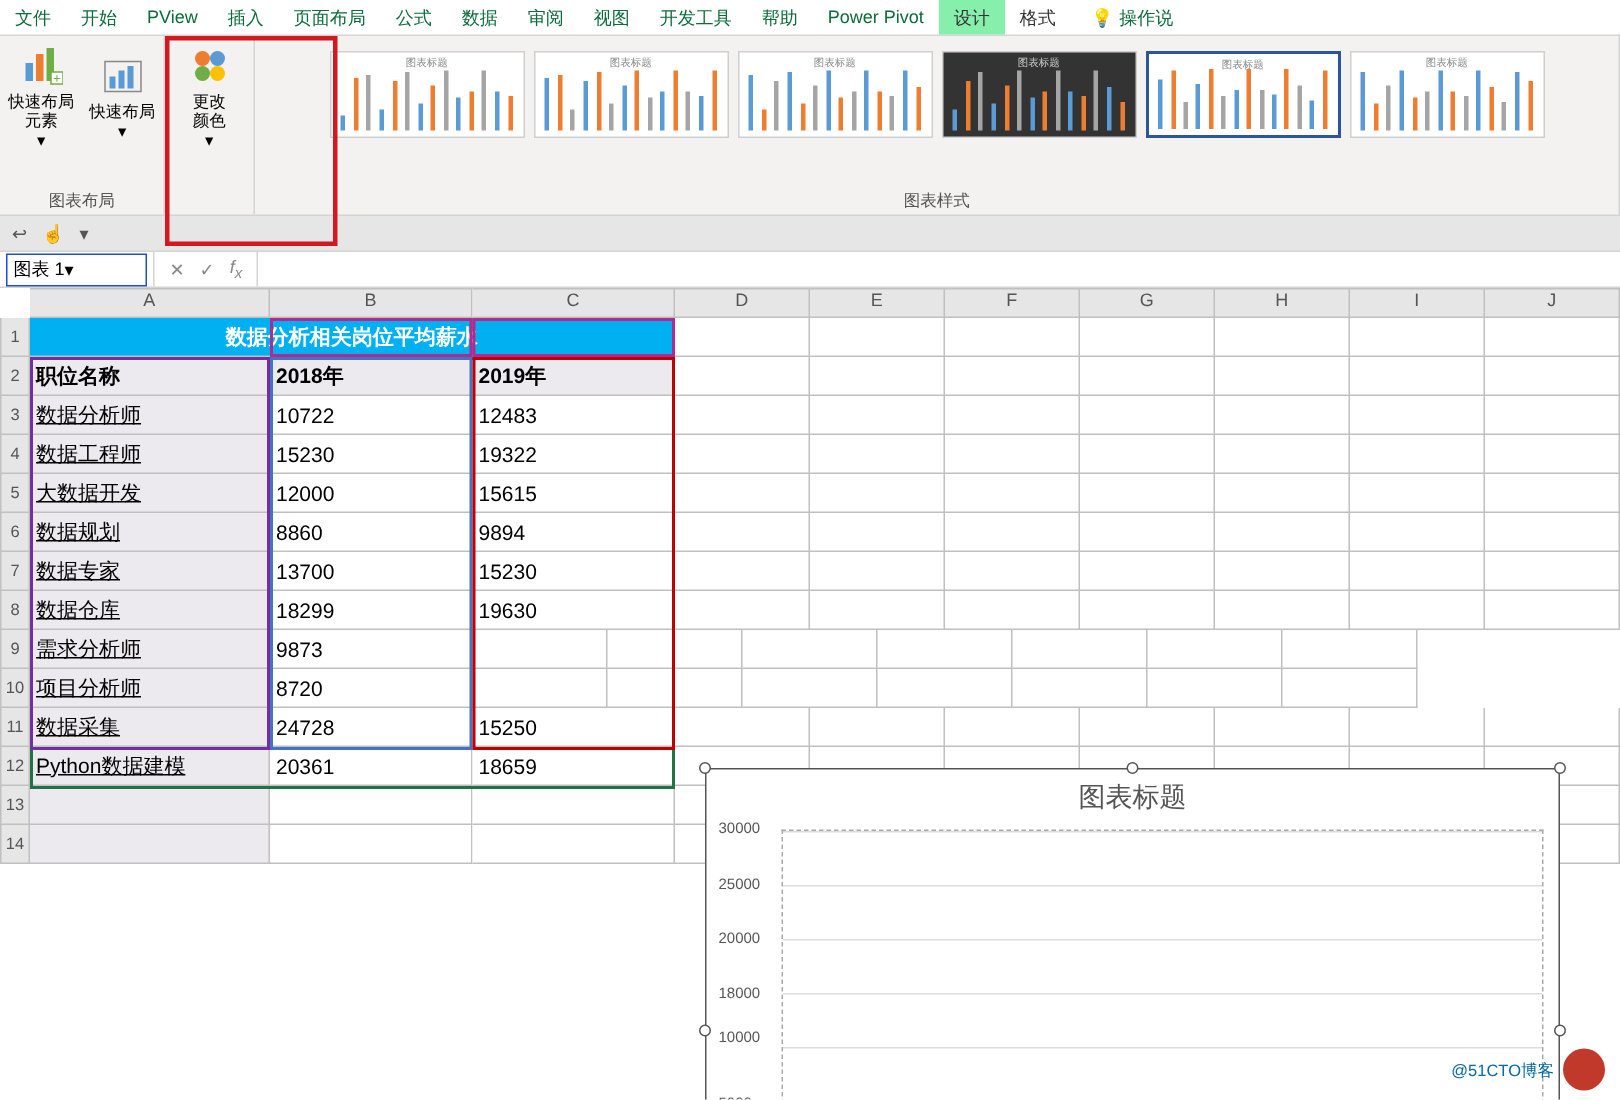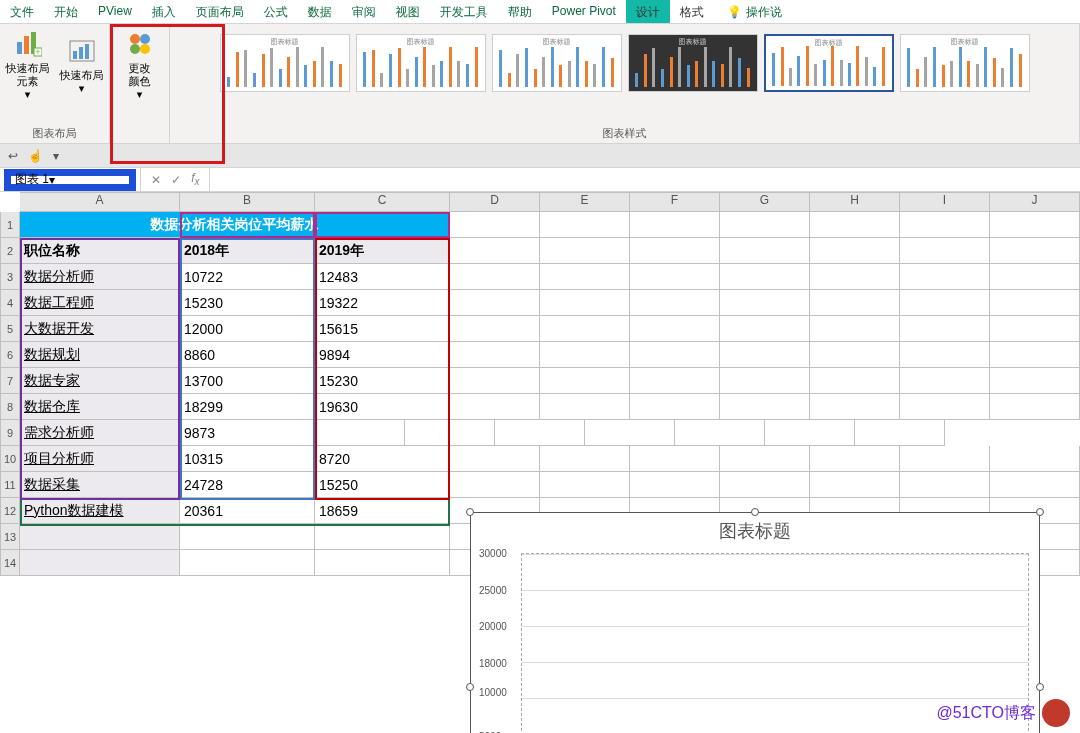--- a/index.html
+++ b/index.html
@@ -1,40 +1,40 @@
 <!DOCTYPE html>
 <html><head>
 <meta charset="utf-8">
 <style>
   * { box-sizing: border-box; }
   body { margin:0; font-family:"Microsoft YaHei","Segoe UI",sans-serif; font-size:12px; background:#fff; width:1080px; height:733px; overflow:hidden; position:relative;}
   .ribbon-tabs { display:flex; height:24px; background:#fff; border-bottom:1px solid #d4d4d4;}
   .ribbon-tabs .tab { padding:4px 10px; font-size:12px; color:#0b6b3a; cursor:pointer;}
-  .ribbon-tabs .tab.active { background:#14b8a6; color:#fff;}
+  .ribbon-tabs .tab.active { background:#86efac; color:#fff;}
   .ribbon-tabs .tab.alt { color:#333;}
   .ribbon-tabs .lamp { color:#0b6b3a; margin-left:4px;}
   .ribbon { display:flex; height:120px; background:#f3f2f1; border-bottom:1px solid #d4d4d4;}
   .group { border-right:1px solid #d4d4d4; padding:4px 6px 2px 6px; display:flex; flex-direction:column; align-items:center; justify-content:space-between;}
   .group-label { font-size:11px; color:#555; text-align:center; padding-top:2px;}
   .btns-row { display:flex; gap:4px;}
   .big-btn { display:flex; flex-direction:column; align-items:center; justify-content:center; width:50px; font-size:11px; line-height:13px; text-align:center; cursor:pointer;}
   .big-btn .ico { width:32px; height:32px; margin-bottom:2px; display:flex; align-items:center; justify-content:center;}
   .red-box { position:absolute; left:110px; top:24px; width:115px; height:140px; border:3px solid #d4181f; pointer-events:none;}
   .styles-gallery { display:flex; gap:6px; padding:6px 8px 0 8px; flex:1; flex-wrap:wrap; align-content:flex-start;}
   .style-thumb { width:130px; height:58px; border:1px solid #cfcfcf; background:#fff; display:flex; align-items:flex-end; justify-content:space-around; padding:4px; position:relative; cursor:pointer;}
   .style-thumb.dark { background:#333;}
   .style-thumb.sel { border:2px solid #2b579a;}
   .style-thumb .mini-title { position:absolute; top:2px; left:0; right:0; text-align:center; font-size:7px; color:#888;}
   .style-thumb.dark .mini-title{color:#ccc;}
   .thumb-bar { width:3px; background:#5b9bd5;}
   .thumb-bar.o { background:#ed7d31;}
   .thumb-bar.g { background:#a5a5a5;}
   .qat { height:24px; background:#e6e6e6; display:flex; align-items:center; padding:0 8px; gap:10px; border-bottom:1px solid #d4d4d4; color:#555;}
   .namebox-row { height:24px; display:flex; align-items:center; border-bottom:1px solid #d4d4d4;}
-  .namebox { width:132px; height:22px; border:7px solid #1d4ed8; margin:1px 4px; padding:0 4px; display:flex; align-items:center; font-size:12px;}
+  .namebox { width:94px; height:22px; border:1px solid #1d4ed8; margin:1px 4px; padding:0 4px; display:flex; align-items:center; font-size:12px;}
   .fx-ctrl { display:flex; align-items:center; gap:10px; color:#888; padding:0 10px; border-left:1px solid #d4d4d4; height:100%;}
   .sheet { position:relative;}
   .col-headers { display:flex; margin-left:20px;}
   .row-header{width:20px;min-width:20px;text-align:center;background:#e6e6e6;border:1px solid #c0c0c0;border-top:none;font-size:11px;color:#555;display:flex;align-items:center;justify-content:center;}
   .col-header{height:20px;background:#e6e6e6;border:1px solid #c0c0c0;border-left:none;text-align:center;font-size:12px;color:#555;}
   .cA{width:160px}.cB{width:135px}.cC{width:135px}.cW{width:90px}
   .grid-body{display:flex;}
   .row-headers{display:flex;flex-direction:column;}
   .grid-rows{display:flex;flex-direction:column;}
   .grow{display:flex;height:26px;}
@@ -50,21 +50,21 @@
   .h-tm{left:50%;top:-5px;margin-left:-4px}
   .h-ml{left:-5px;top:50%;margin-top:-4px}.h-mr{right:-5px;top:50%;margin-top:-4px}
   .chart-title{text-align:center;font-size:18px;color:#555;padding:6px;}
   .plot{position:absolute;left:50px;right:10px;top:40px;bottom:90px;border:1px dashed #aaa;}
   .yaxis-label{position:absolute;left:8px;font-size:10px;color:#555;transform:translateY(-50%);}
   .grid-line{position:absolute;left:0;right:0;border-top:1px solid #ddd;}
   .bars-area{position:absolute;left:0;right:0;top:0;bottom:0;display:flex;align-items:flex-end;justify-content:space-around;padding:0 4px;}
   .bar-group{display:flex;align-items:flex-end;gap:1px;}
   .barA{width:14px;background:#5b9bd5;}
   .barB{width:14px;background:#ed7d31;}
-  .watermark{position:absolute;right:10px;bottom:6px;font-size:16px;color:#6d28d9;display:flex;align-items:center;gap:6px;}
+  .watermark{position:absolute;right:10px;bottom:6px;font-size:11px;color:#0369a1;display:flex;align-items:center;gap:6px;}
   .wm-badge{width:28px;height:28px;border-radius:50%;background:#c0392b;}
   .colors-ico circle{stroke:none}
 </style>
 </head>
 <body>
 
 <div class="ribbon-tabs" id="ribbon-tabs">
     <div class="tab">文件</div>
     <div class="tab">开始</div>
     <div class="tab">PView</div>
@@ -393,21 +393,20 @@
           <div class="cell cW"></div>
           <div class="cell cW"></div>
           <div class="cell cW"></div>
           <div class="cell cW"></div>
           <div class="cell cW"></div>
           <div class="cell cW"></div>
           <div class="cell cW"></div>
         </div>
         <div class="grow">
           <div class="cell cA dataA">项目分析师</div>
-          <div class="cell cB dataB">10315</div>
           <div class="cell cC dataB">8720</div>
           <div class="cell cW"></div>
           <div class="cell cW"></div>
           <div class="cell cW"></div>
           <div class="cell cW"></div>
           <div class="cell cW"></div>
           <div class="cell cW"></div>
           <div class="cell cW"></div>
         </div>
         <div class="grow">

